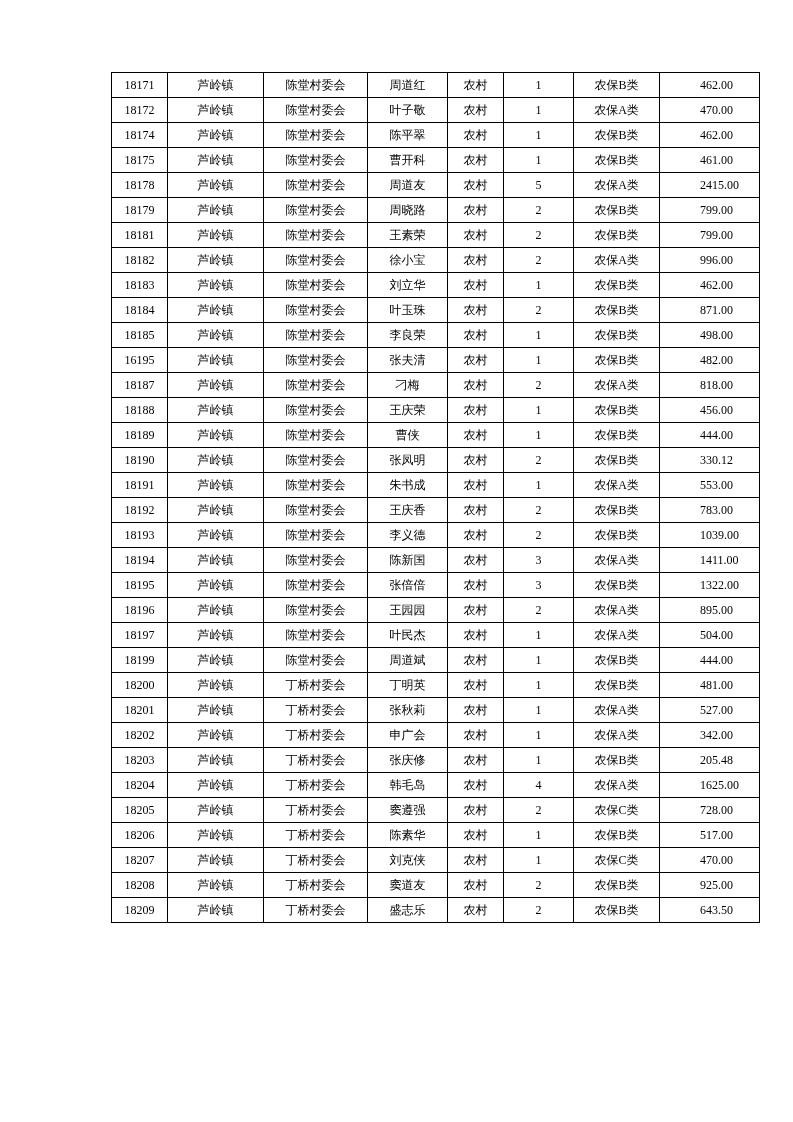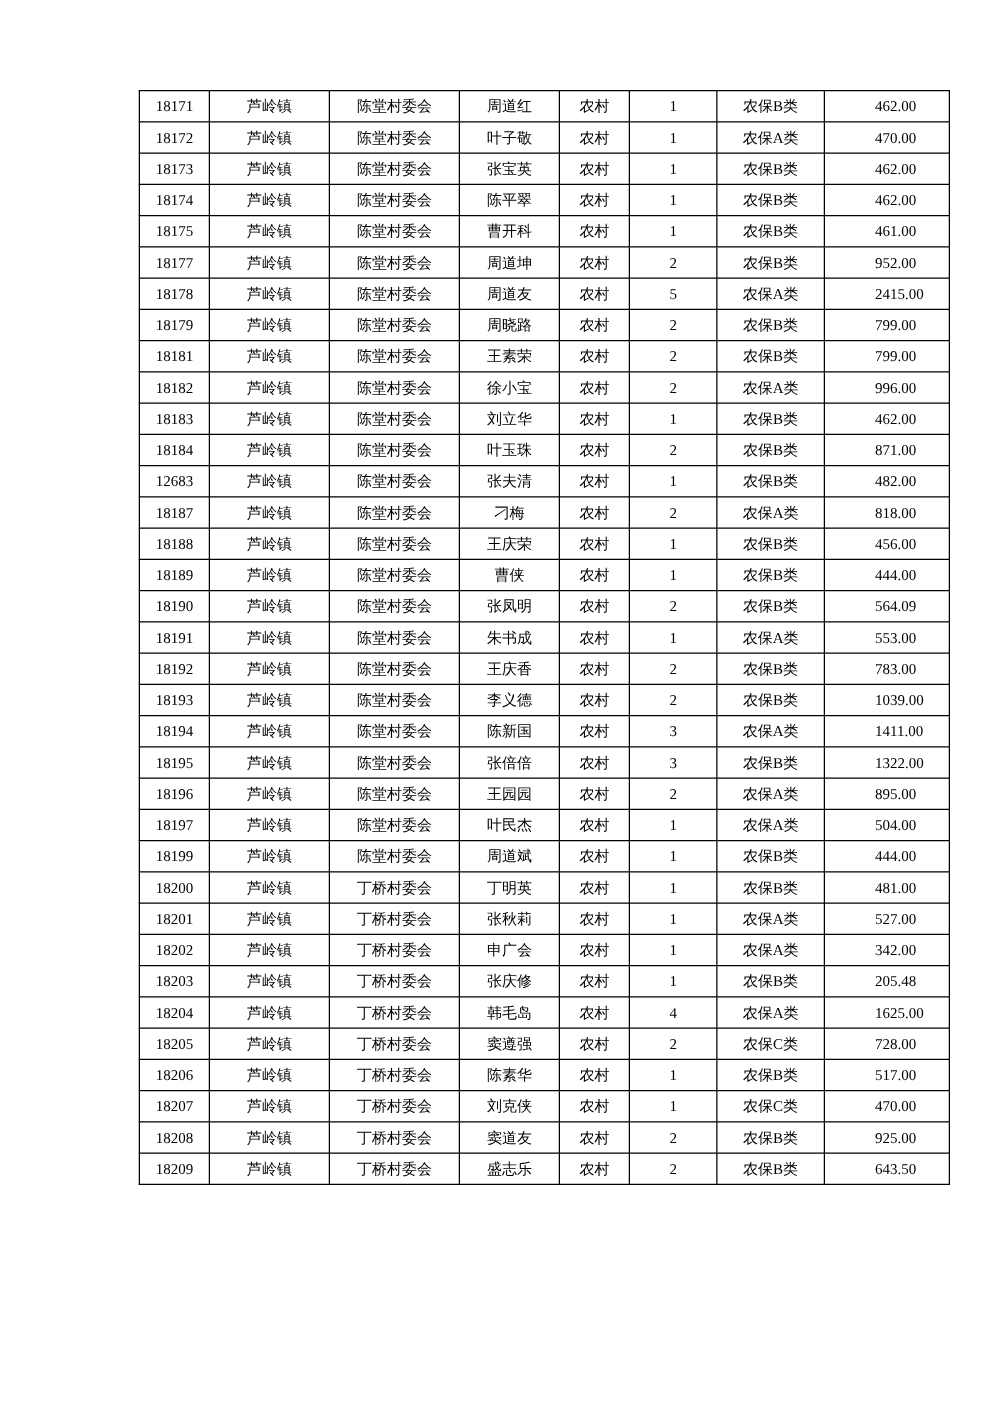--- a/index.html
+++ b/index.html
@@ -85,121 +85,111 @@
           <td class="col-0">18172</td>
           <td class="col-1">芦岭镇</td>
           <td class="col-2">陈堂村委会</td>
           <td class="col-3">叶子敬</td>
           <td class="col-4">农村</td>
           <td class="col-5">1</td>
           <td class="col-6">农保A类</td>
           <td class="col-7">470.00</td>
         </tr>
         <tr>
-          <td class="col-0">18173</td>
-          <td class="col-1">芦岭镇</td>
-          <td class="col-2">陈堂村委会</td>
-          <td class="col-3">张宝英</td>
+          <td class="col-0">18174</td>
+          <td class="col-1">芦岭镇</td>
+          <td class="col-2">陈堂村委会</td>
+          <td class="col-3">陈平翠</td>
           <td class="col-4">农村</td>
           <td class="col-5">1</td>
           <td class="col-6">农保B类</td>
           <td class="col-7">462.00</td>
         </tr>
         <tr>
-          <td class="col-0">18174</td>
-          <td class="col-1">芦岭镇</td>
-          <td class="col-2">陈堂村委会</td>
-          <td class="col-3">陈平翠</td>
+          <td class="col-0">18175</td>
+          <td class="col-1">芦岭镇</td>
+          <td class="col-2">陈堂村委会</td>
+          <td class="col-3">曹开科</td>
+          <td class="col-4">农村</td>
+          <td class="col-5">1</td>
+          <td class="col-6">农保B类</td>
+          <td class="col-7">461.00</td>
+        </tr>
+        <tr>
+          <td class="col-0">18178</td>
+          <td class="col-1">芦岭镇</td>
+          <td class="col-2">陈堂村委会</td>
+          <td class="col-3">周道友</td>
+          <td class="col-4">农村</td>
+          <td class="col-5">5</td>
+          <td class="col-6">农保A类</td>
+          <td class="col-7">2415.00</td>
+        </tr>
+        <tr>
+          <td class="col-0">18179</td>
+          <td class="col-1">芦岭镇</td>
+          <td class="col-2">陈堂村委会</td>
+          <td class="col-3">周晓路</td>
+          <td class="col-4">农村</td>
+          <td class="col-5">2</td>
+          <td class="col-6">农保B类</td>
+          <td class="col-7">799.00</td>
+        </tr>
+        <tr>
+          <td class="col-0">18181</td>
+          <td class="col-1">芦岭镇</td>
+          <td class="col-2">陈堂村委会</td>
+          <td class="col-3">王素荣</td>
+          <td class="col-4">农村</td>
+          <td class="col-5">2</td>
+          <td class="col-6">农保B类</td>
+          <td class="col-7">799.00</td>
+        </tr>
+        <tr>
+          <td class="col-0">18182</td>
+          <td class="col-1">芦岭镇</td>
+          <td class="col-2">陈堂村委会</td>
+          <td class="col-3">徐小宝</td>
+          <td class="col-4">农村</td>
+          <td class="col-5">2</td>
+          <td class="col-6">农保A类</td>
+          <td class="col-7">996.00</td>
+        </tr>
+        <tr>
+          <td class="col-0">18183</td>
+          <td class="col-1">芦岭镇</td>
+          <td class="col-2">陈堂村委会</td>
+          <td class="col-3">刘立华</td>
           <td class="col-4">农村</td>
           <td class="col-5">1</td>
           <td class="col-6">农保B类</td>
           <td class="col-7">462.00</td>
         </tr>
         <tr>
-          <td class="col-0">18175</td>
-          <td class="col-1">芦岭镇</td>
-          <td class="col-2">陈堂村委会</td>
-          <td class="col-3">曹开科</td>
-          <td class="col-4">农村</td>
-          <td class="col-5">1</td>
-          <td class="col-6">农保B类</td>
-          <td class="col-7">461.00</td>
-        </tr>
-        <tr>
-          <td class="col-0">18177</td>
-          <td class="col-1">芦岭镇</td>
-          <td class="col-2">陈堂村委会</td>
-          <td class="col-3">周道坤</td>
-          <td class="col-4">农村</td>
-          <td class="col-5">2</td>
-          <td class="col-6">农保B类</td>
-          <td class="col-7">952.00</td>
-        </tr>
-        <tr>
-          <td class="col-0">18178</td>
-          <td class="col-1">芦岭镇</td>
-          <td class="col-2">陈堂村委会</td>
-          <td class="col-3">周道友</td>
-          <td class="col-4">农村</td>
-          <td class="col-5">5</td>
-          <td class="col-6">农保A类</td>
-          <td class="col-7">2415.00</td>
-        </tr>
-        <tr>
-          <td class="col-0">18179</td>
-          <td class="col-1">芦岭镇</td>
-          <td class="col-2">陈堂村委会</td>
-          <td class="col-3">周晓路</td>
-          <td class="col-4">农村</td>
-          <td class="col-5">2</td>
-          <td class="col-6">农保B类</td>
-          <td class="col-7">799.00</td>
-        </tr>
-        <tr>
-          <td class="col-0">18181</td>
-          <td class="col-1">芦岭镇</td>
-          <td class="col-2">陈堂村委会</td>
-          <td class="col-3">王素荣</td>
-          <td class="col-4">农村</td>
-          <td class="col-5">2</td>
-          <td class="col-6">农保B类</td>
-          <td class="col-7">799.00</td>
-        </tr>
-        <tr>
-          <td class="col-0">18182</td>
-          <td class="col-1">芦岭镇</td>
-          <td class="col-2">陈堂村委会</td>
-          <td class="col-3">徐小宝</td>
-          <td class="col-4">农村</td>
-          <td class="col-5">2</td>
-          <td class="col-6">农保A类</td>
-          <td class="col-7">996.00</td>
-        </tr>
-        <tr>
-          <td class="col-0">18183</td>
-          <td class="col-1">芦岭镇</td>
-          <td class="col-2">陈堂村委会</td>
-          <td class="col-3">刘立华</td>
-          <td class="col-4">农村</td>
-          <td class="col-5">1</td>
-          <td class="col-6">农保B类</td>
-          <td class="col-7">462.00</td>
-        </tr>
-        <tr>
           <td class="col-0">18184</td>
           <td class="col-1">芦岭镇</td>
           <td class="col-2">陈堂村委会</td>
           <td class="col-3">叶玉珠</td>
           <td class="col-4">农村</td>
           <td class="col-5">2</td>
           <td class="col-6">农保B类</td>
           <td class="col-7">871.00</td>
         </tr>
         <tr>
-          <td class="col-0">12683</td>
+          <td class="col-0">18185</td>
+          <td class="col-1">芦岭镇</td>
+          <td class="col-2">陈堂村委会</td>
+          <td class="col-3">李良荣</td>
+          <td class="col-4">农村</td>
+          <td class="col-5">1</td>
+          <td class="col-6">农保B类</td>
+          <td class="col-7">498.00</td>
+        </tr>
+        <tr>
+          <td class="col-0">16195</td>
           <td class="col-1">芦岭镇</td>
           <td class="col-2">陈堂村委会</td>
           <td class="col-3">张夫清</td>
           <td class="col-4">农村</td>
           <td class="col-5">1</td>
           <td class="col-6">农保B类</td>
           <td class="col-7">482.00</td>
         </tr>
         <tr>
           <td class="col-0">18187</td>
@@ -232,21 +222,21 @@
           <td class="col-7">444.00</td>
         </tr>
         <tr>
           <td class="col-0">18190</td>
           <td class="col-1">芦岭镇</td>
           <td class="col-2">陈堂村委会</td>
           <td class="col-3">张凤明</td>
           <td class="col-4">农村</td>
           <td class="col-5">2</td>
           <td class="col-6">农保B类</td>
-          <td class="col-7">564.09</td>
+          <td class="col-7">330.12</td>
         </tr>
         <tr>
           <td class="col-0">18191</td>
           <td class="col-1">芦岭镇</td>
           <td class="col-2">陈堂村委会</td>
           <td class="col-3">朱书成</td>
           <td class="col-4">农村</td>
           <td class="col-5">1</td>
           <td class="col-6">农保A类</td>
           <td class="col-7">553.00</td>

